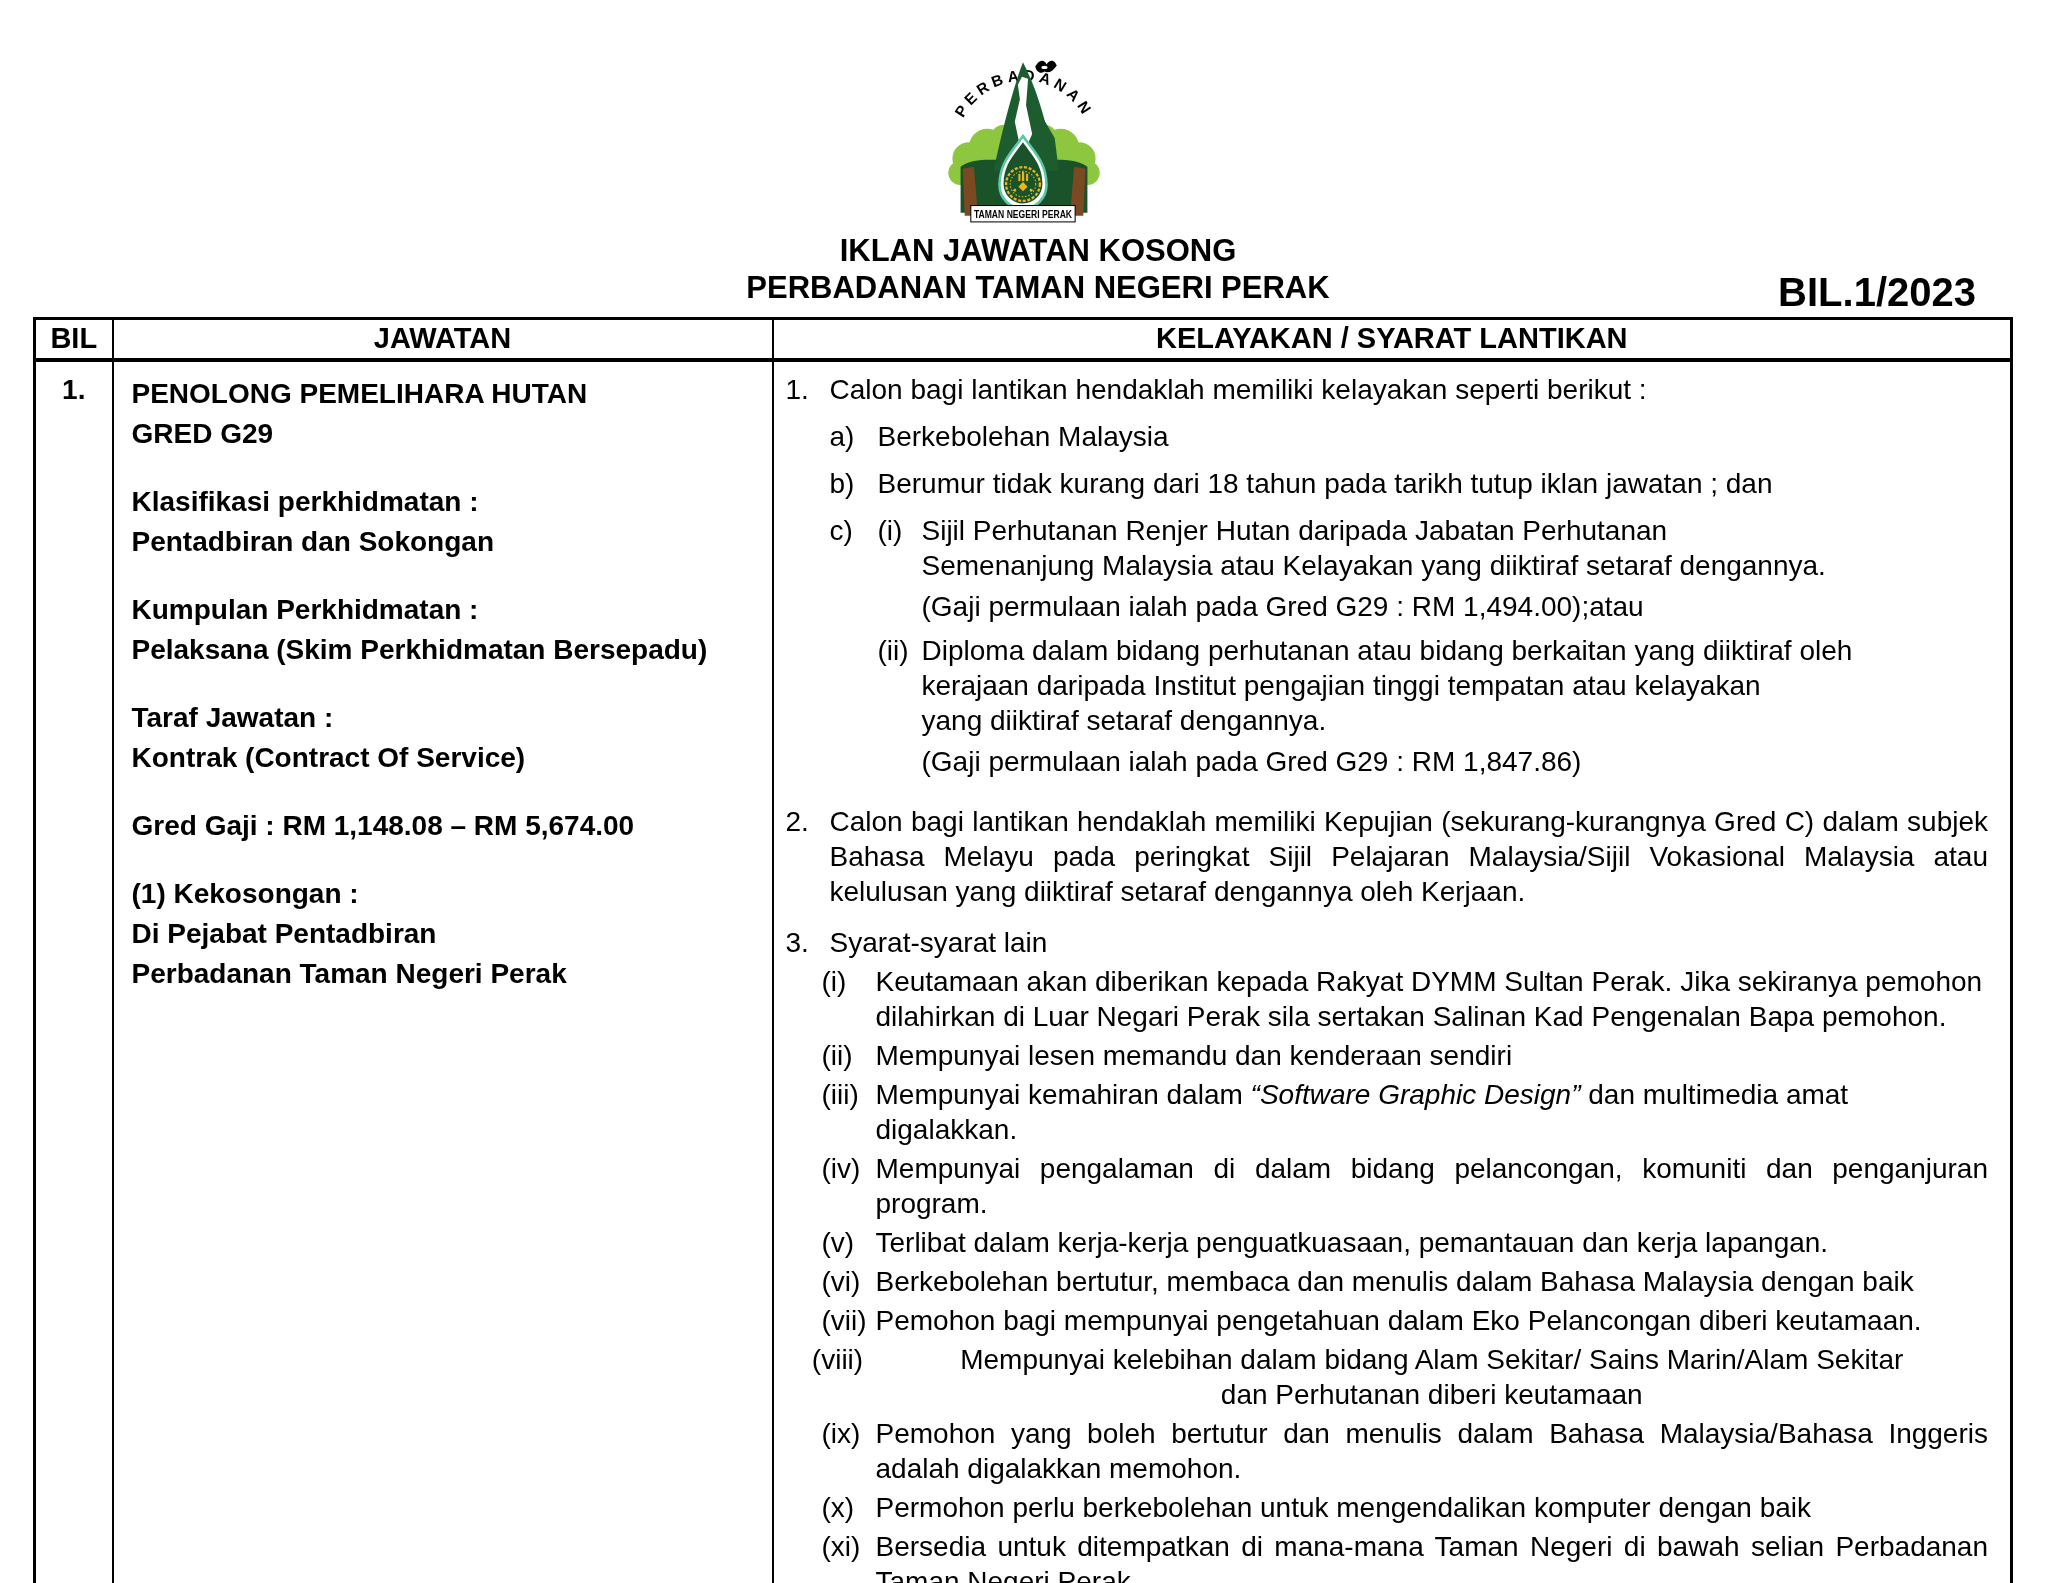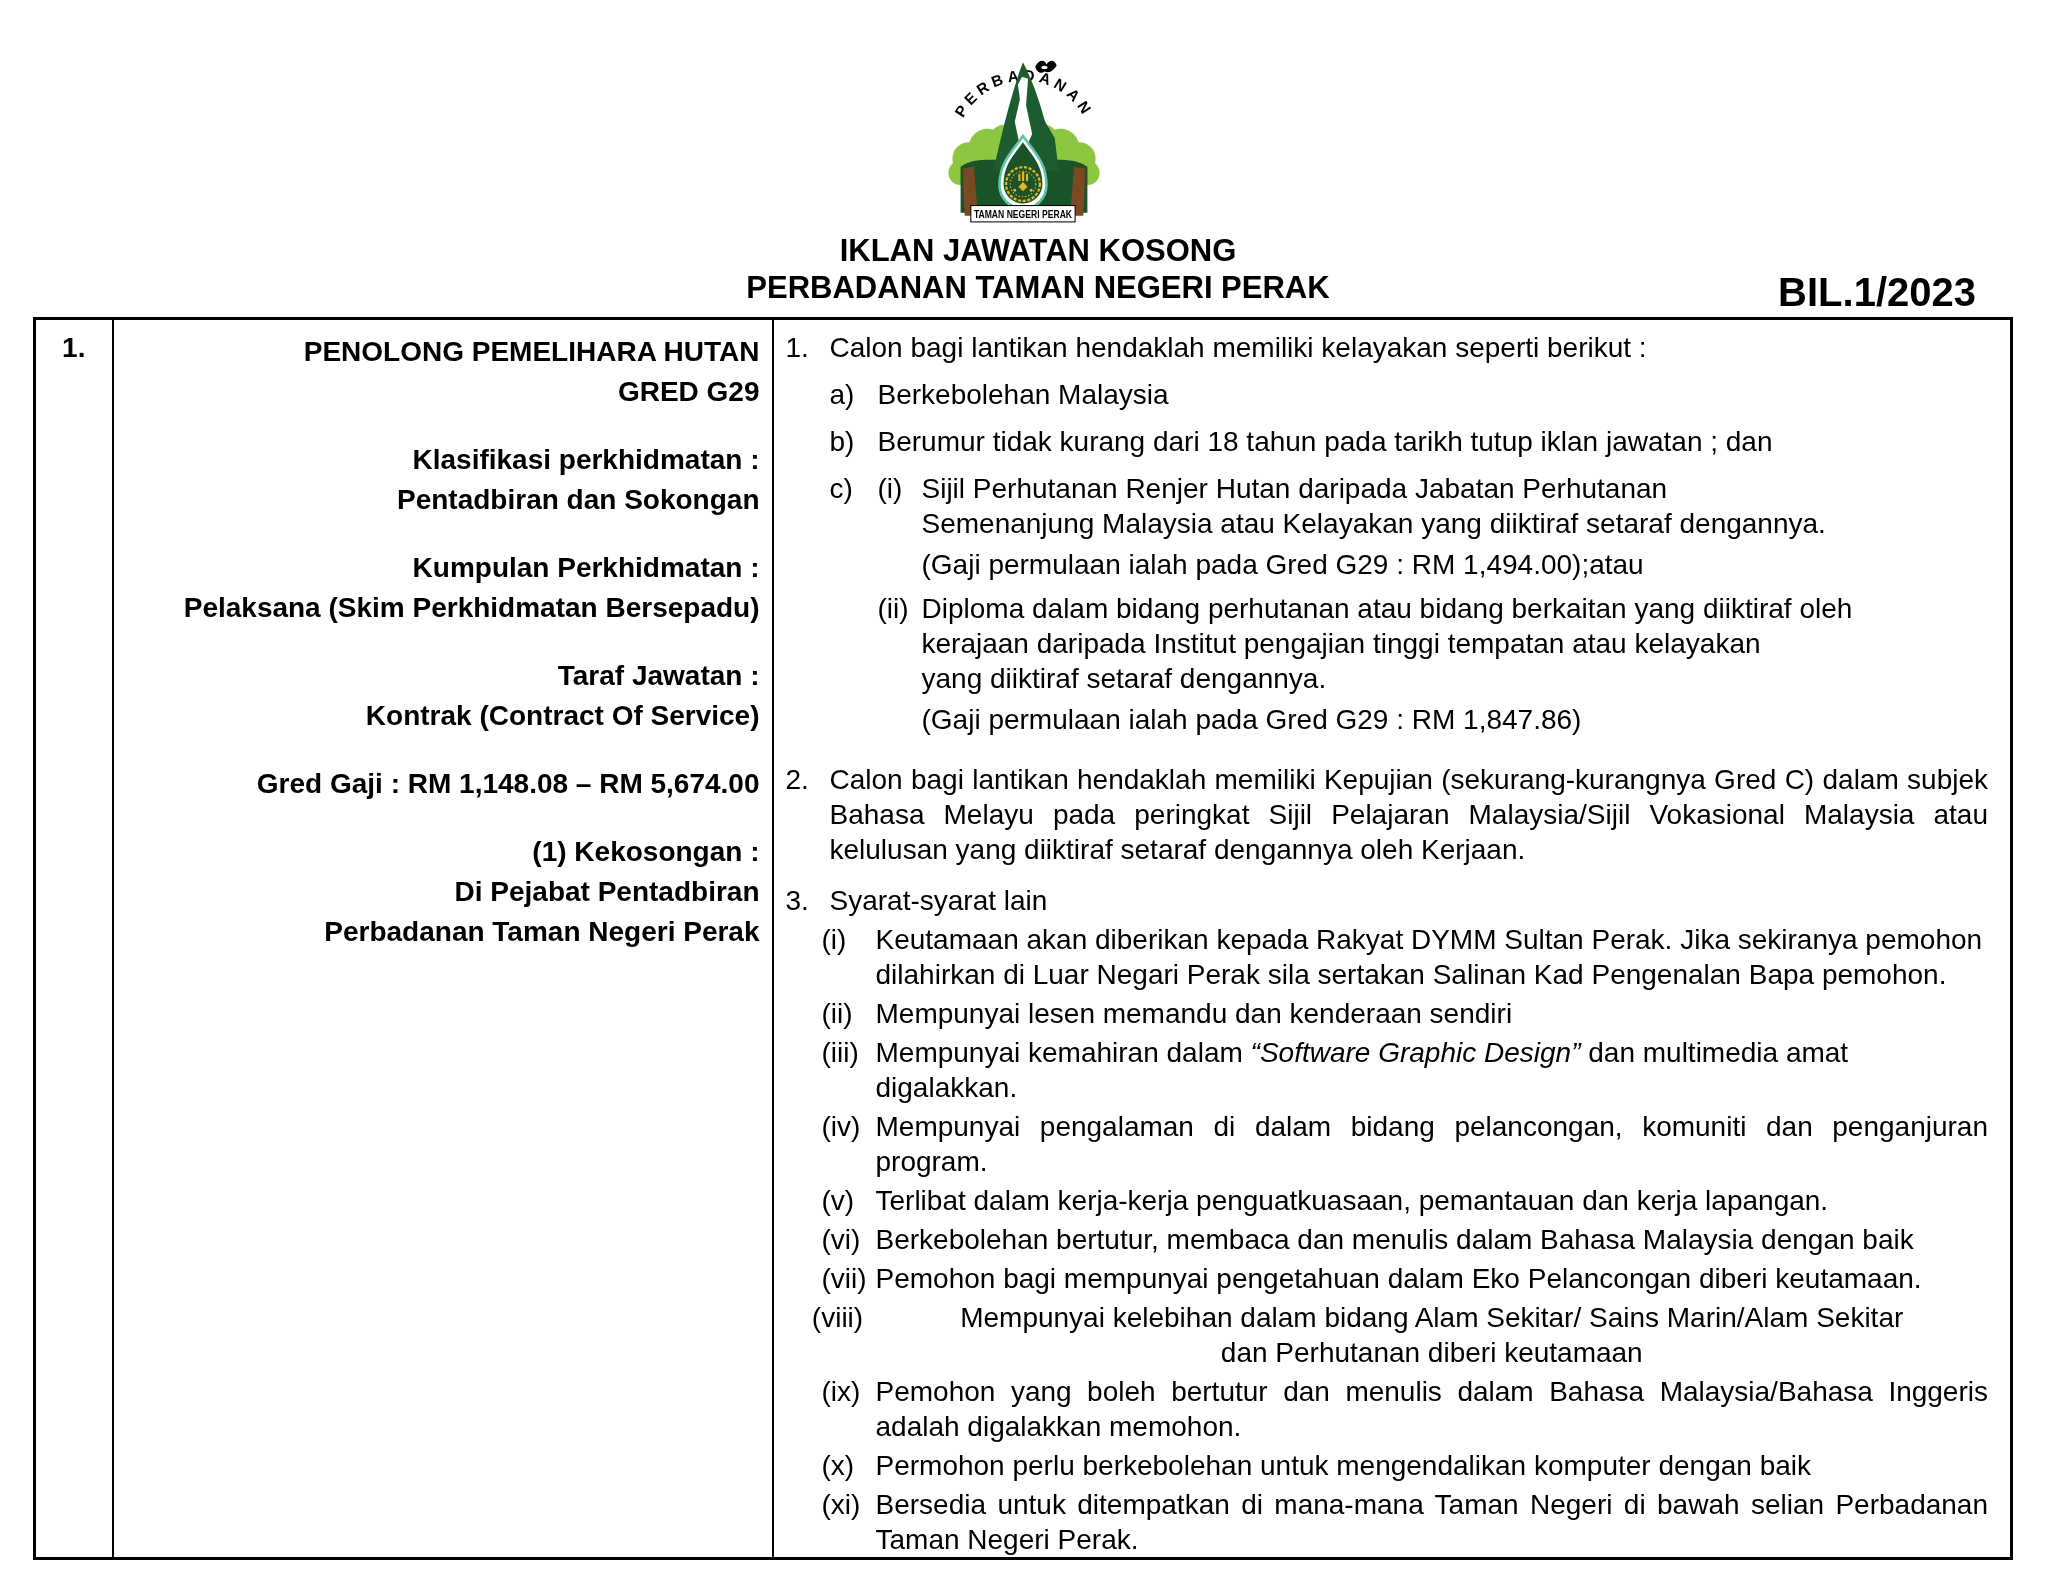--- a/index.html
+++ b/index.html
@@ -27,21 +27,21 @@
     font-weight:bold;font-size:31px;line-height:37px;}
   .bil-label{position:absolute;top:270px;right:72px;font-weight:bold;font-size:40px;}
   
   .doc-table{position:absolute;left:33px;top:317px;width:1977px;border-collapse:collapse;table-layout:fixed;}
   .doc-table th,.doc-table td{border:2px solid #000;}
   .doc-table{border:3px solid #000;}
   .doc-table th{border-bottom-width:4px;font-size:29px;font-weight:bold;text-align:center;padding:2px 0 3px 0;}
   .cell-body{vertical-align:top;height:1198px;}
   .cell-bil{ text-align:center;font-weight:bold;font-size:28px;padding-top:12px;}
   .cell-jawatan{padding:12px 12px 0 18px;font-weight:bold;font-size:28px;line-height:40px;}
-  .jaw-group{margin-bottom:28px;text-align:right;}
+  .jaw-group{margin-bottom:28px;}
   .cell-kelayakan{padding:10px 22px 0 12px;font-size:28px;line-height:35px;}
   
   .kv-row{display:flex;}
   .kv-row .lbl{flex:none;}
   .kv-row .txt{flex:1;min-width:0;}
   .kv-num{margin-top:16px;}
   .kv-num:first-child{margin-top:0;}
   .lbl-num{width:44px;}
   .kv-alpha{margin-left:44px;margin-top:12px;}
   .lbl-alpha{width:48px;}
@@ -129,20 +129,25 @@
   </div>
   <div class="bil-label">BIL.1/2023</div>
 
   <table class="doc-table">
     <colgroup>
       <col style="width:78px">
       <col style="width:660px">
       <col style="width:1239px">
     </colgroup>
     <tbody>
+        <tr>
+      <th>BIL</th>
+      <th>JAWATAN</th>
+      <th>KELAYAKAN / SYARAT LANTIKAN</th>
+    </tr>
     <tr>
       <td class="cell-body cell-bil">1.</td>
       <td class="cell-body cell-jawatan" id="jawatan-cell">
             <div class="jaw-group">
               <div class="jaw-line">PENOLONG PEMELIHARA HUTAN</div>
               <div class="jaw-line">GRED G29</div>
             </div>
             <div class="jaw-group">
               <div class="jaw-line">Klasifikasi perkhidmatan :</div>
               <div class="jaw-line">Pentadbiran dan Sokongan</div>

